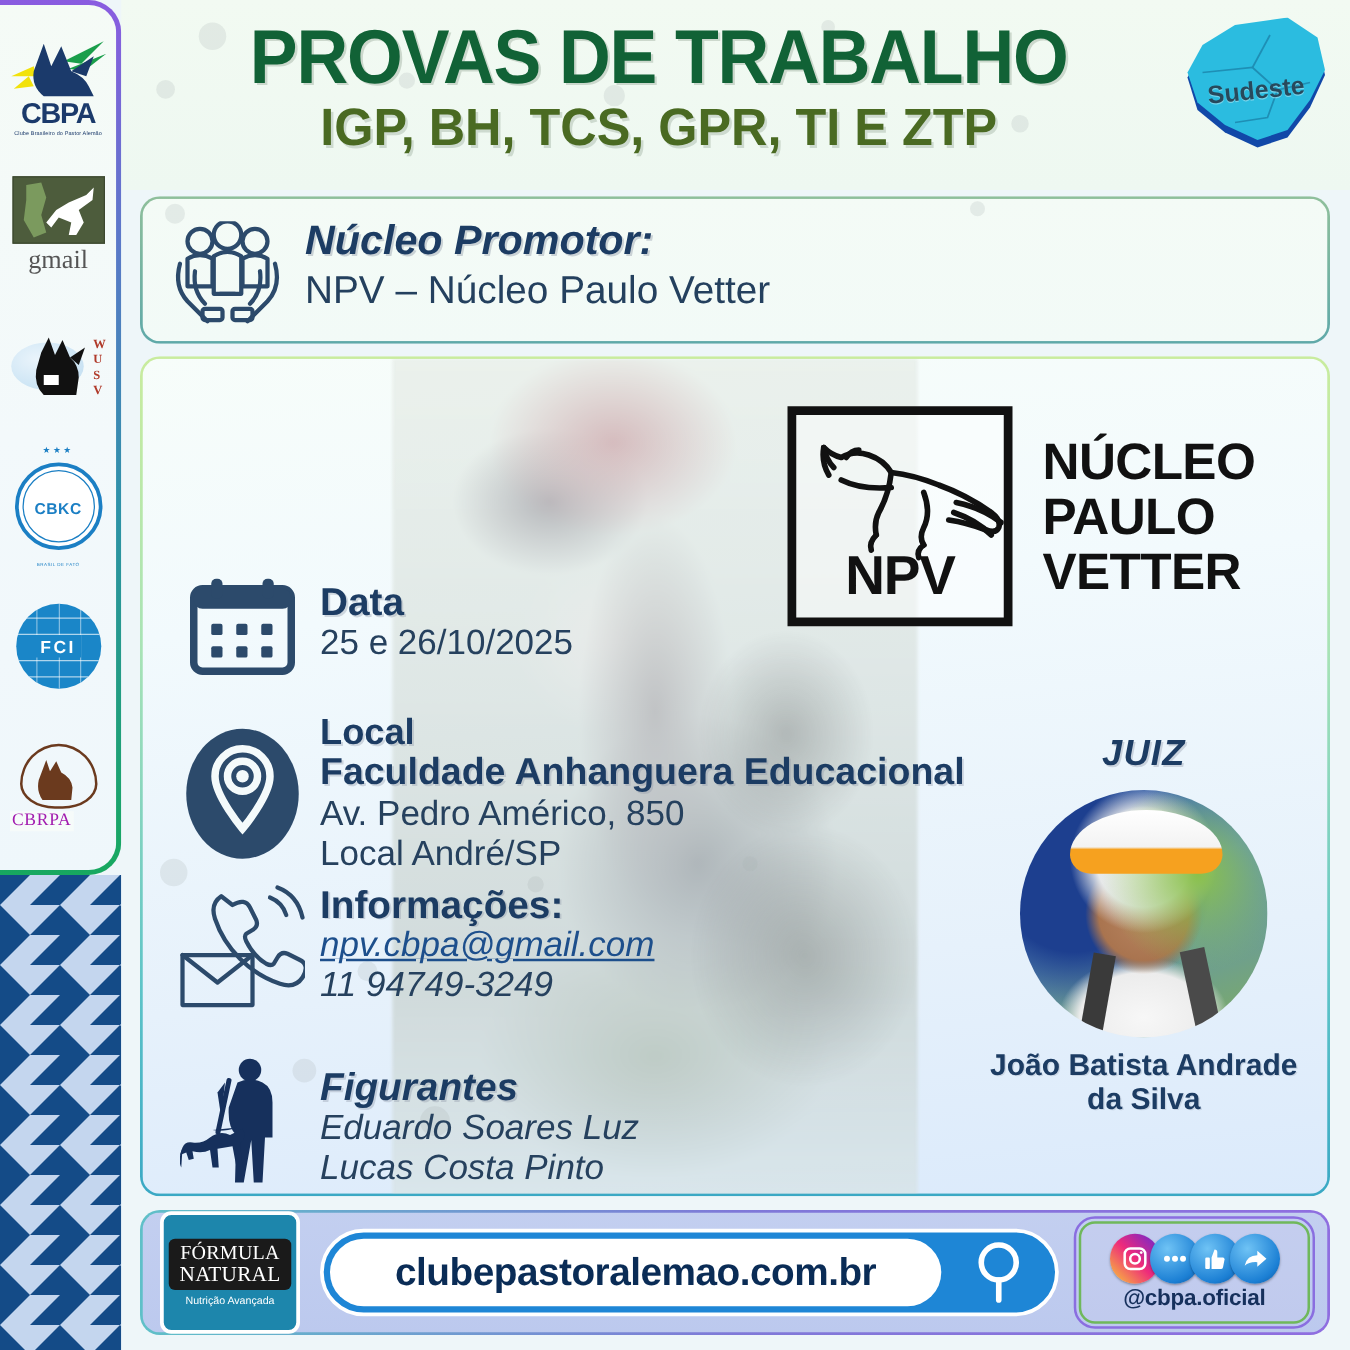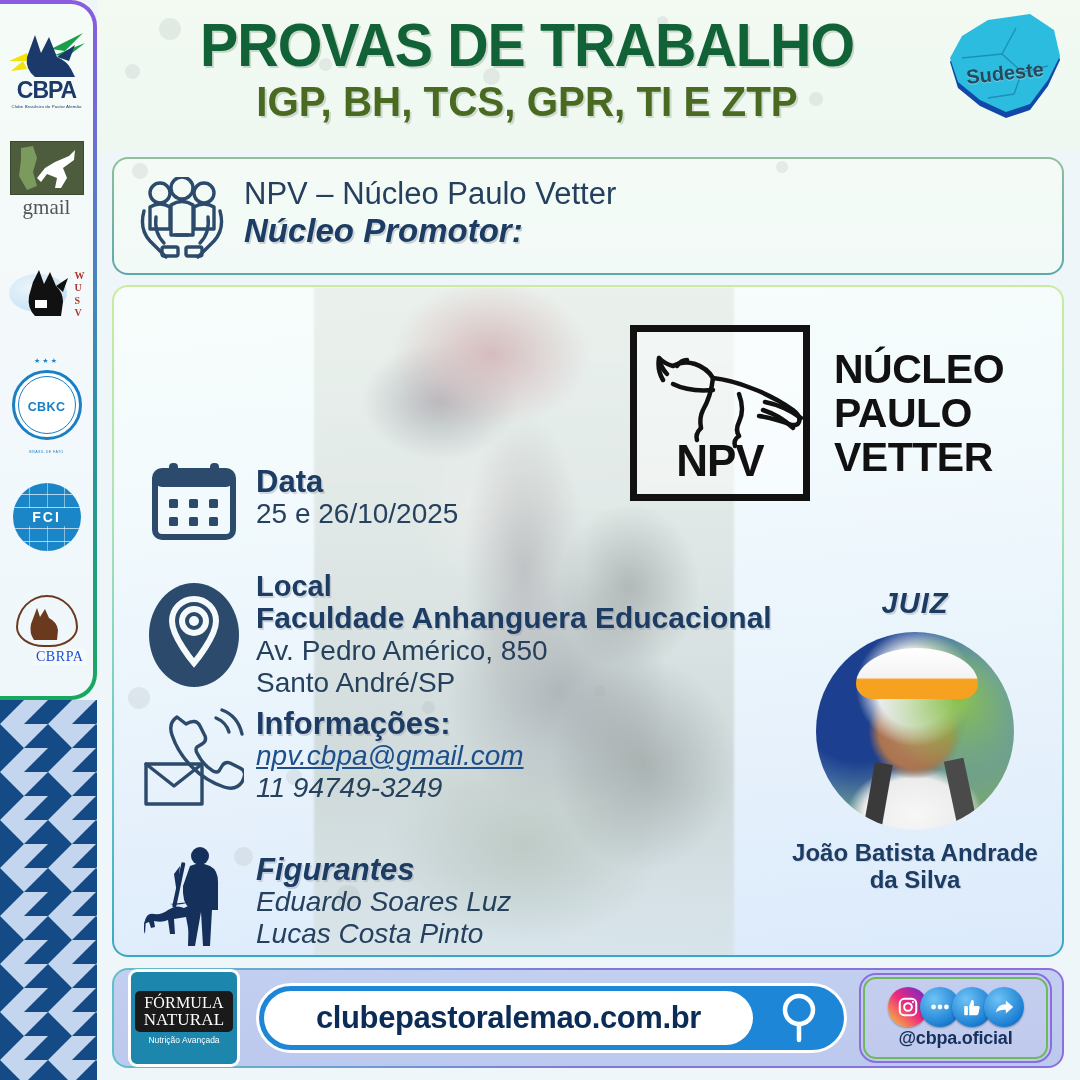--- a/index.html
+++ b/index.html
@@ -66,21 +66,21 @@
 
   
   .fci-circle { width:68px; height:68px; border-radius:50%; background:#1a86c8; position:relative;
      display:flex; align-items:center; justify-content:center; overflow:hidden; }
   .fci-text { font-size:14px; font-weight:bold; color:#ffffff; letter-spacing:2px; z-index:3;
      background:#1a86c8; padding:1px 4px; }
   .fci-lat { position:absolute; left:0; right:0; height:1px; background:rgba(255,255,255,.65); }
   .fci-lon { position:absolute; top:0; bottom:0; width:1px; background:rgba(255,255,255,.45); }
 
   
-  .cbrpa-wrap { width:78px; text-align:right; color:#1d4ed8; }
+  .cbrpa-wrap { width:78px; text-align:left; color:#a21caf; }
   .cbrpa-arc { width:62px; height:52px; margin:0 auto; border:2.5px solid #6b3a1e;
      border-radius:50% 50% 45% 45%/ 62% 62% 38% 38%; position:relative; }
   .cbrpa-text { font-family:"Liberation Serif",serif; font-size:14px; letter-spacing:.6px; margin-top:-12px; background:#f6fbfa; display:inline-block; padding:0 2px;}
 
   
   #sidebar-pattern {
     position: absolute; left:0; top:700px; width:97px; height:380px;
     background:#c4d6ee;
     overflow:hidden; z-index:5;
   }
@@ -392,22 +392,22 @@
         <path d="M8 34 q-5 18 6 30 l16 16"></path>
         <path d="M84 34 q5 18 -6 30 l-16 16"></path>
         <path d="M20 40 q-2 16 8 26"></path>
         <path d="M72 40 q2 16 -8 26"></path>
         <rect x="26" y="70" width="16" height="9" rx="2"></rect>
         <rect x="50" y="70" width="16" height="9" rx="2"></rect>
         <path d="M40 58 l12 0"></path>
       </svg>
     </div>
     <div id="promoter-text">
+      <div id="promoter-label">Núcleo Promotor:</div>
       <div id="promoter-value">NPV – Núcleo Paulo Vetter</div>
-      <div id="promoter-label">Núcleo Promotor:</div>
     </div>
   </div>
 
   <div class="panel" id="panel-main">
     <div id="watermark"></div>
     <div id="watermark2"></div>
 
     <div class="bubble" style="left:14px;top:400px;width:22px;height:22px"></div>
     <div class="bubble" style="left:172px;top:482px;width:16px;height:16px"></div>
     <div class="bubble" style="left:120px;top:560px;width:19px;height:19px"></div>
@@ -445,21 +445,21 @@
           <ellipse cx="48" cy="58" rx="45" ry="52" fill="#2c4a6b"></ellipse>
           <path d="M48 22 a22 22 0 0 1 22 22 c0 16 -22 42 -22 42 s-22 -26 -22 -42 a22 22 0 0 1 22 -22 z" fill="none" stroke="#f4fafb" stroke-width="6"></path>
           <circle cx="48" cy="44" r="12" fill="none" stroke="#f4fafb" stroke-width="6"></circle>
           <circle cx="48" cy="44" r="5" fill="#f4fafb"></circle>
         </svg>
       </div>
       <div class="txt" style="padding-left:10px;padding-top:0px">
         <div class="lbl" style="font-size:29px">Local</div>
         <div class="lbl" style="font-size:30px">Faculdade Anhanguera Educacional</div>
         <div class="val h-val">Av. Pedro Américo, 850</div>
-        <div class="val h-val">Santo André/SP</div>
+        <div class="val h-val">Local André/SP</div>
       </div>
     </div>
 
     <div class="row" id="row-info">
       <div class="icon-box" style="width:104px;height:112px">
         <svg width="100" height="106" viewBox="0 0 100 106" fill="none" stroke="#2c4a6b" stroke-width="3.4" stroke-linecap="round" stroke-linejoin="round">
           <path d="M34 14 q10 -6 14 2 l5 10 q2 5 -3 8 l-5 3 q-2 2 0 6 q6 12 16 18 q4 2 6 0 l3 -5 q3 -5 8 -3 l10 5 q8 4 2 14 q-6 9 -18 5 q-18 -6 -32 -20 q-14 -14 -20 -32 q-4 -12 5 -18 z" transform="translate(8,2)"></path>
           <path d="M72 10 q10 4 13 14"></path>
           <path d="M78 2 q16 6 20 24"></path>
           <rect x="2" y="56" width="56" height="40"></rect>

